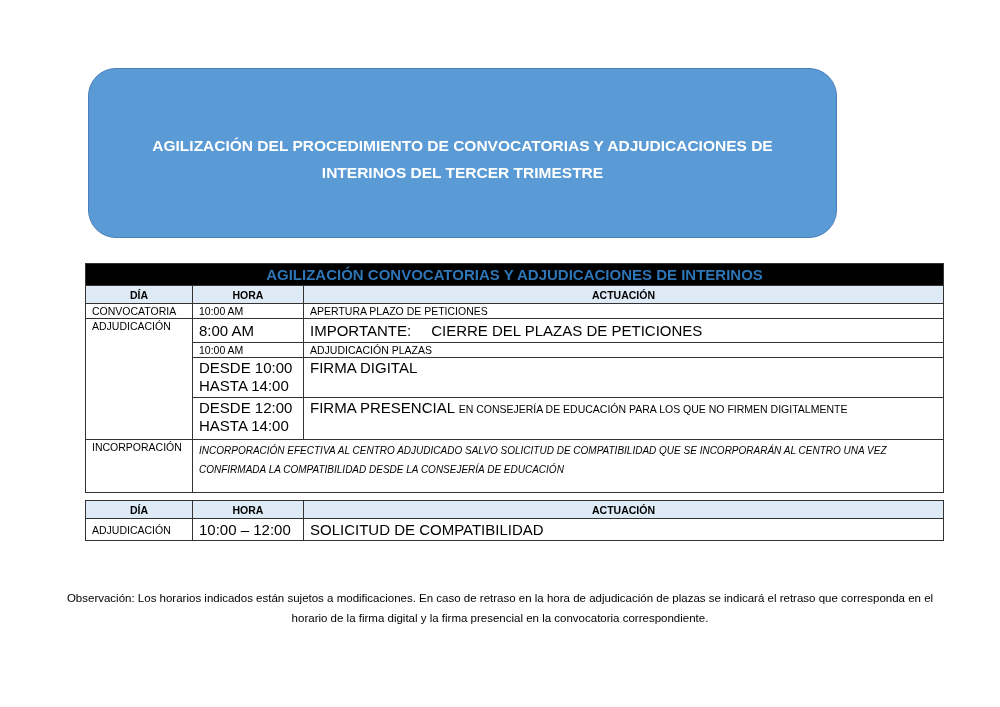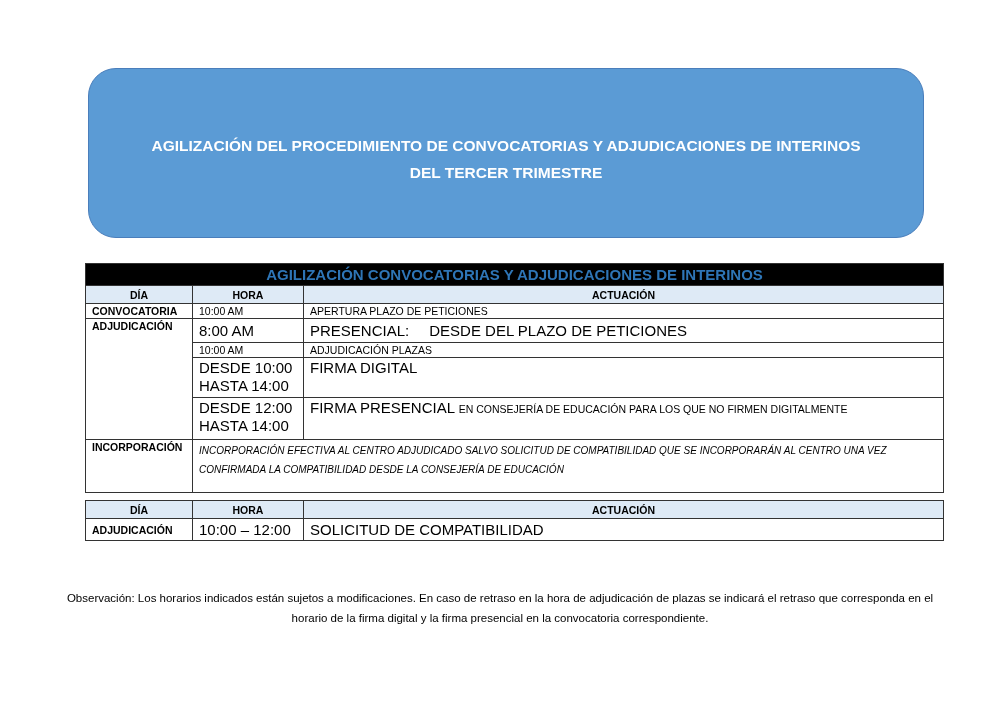--- a/index.html
+++ b/index.html
@@ -6,21 +6,21 @@
   #page{
     position:relative;
     width:1000px;height:707px;
     background:#ffffff;
     font-family:"Liberation Sans","DejaVu Sans",sans-serif;
     overflow:hidden;
     margin:0 auto;
   }
   
   .banner{
-    position:absolute;left:88px;top:68px;width:836px;height:170px;
+    position:absolute;left:88px;top:68px;width:749px;height:170px;
     background:#5b9bd5;border:1.5px solid #4a7ebb;border-radius:28px;
     display:flex;align-items:center;justify-content:center;
     box-sizing:border-box;
   }
   .banner-text{
     color:#ffffff;font-weight:bold;font-size:15.5px;line-height:27px;
     text-align:center;padding:0 60px;margin-top:12px;
   }
   
   table.doc{
@@ -39,21 +39,21 @@
   .t-title{
     background:#000000;color:#2e75b6;
     font-size:15px;font-weight:bold;text-align:center;
     height:22px;padding:1px 4px;
   }
   tr.t-head th{
     background:#deeaf6;color:#000;
     font-size:10.5px;font-weight:bold;text-align:center;
     height:18px;vertical-align:middle;
   }
-  td.dia{font-size:10.5px;font-weight:bold;vertical-align:top;padding-top:3px;}
+  td.dia{font-size:10.5px;font-weight:normal;vertical-align:top;padding-top:3px;}
   td.sm{font-size:10.5px;vertical-align:middle;}
   td.big{font-size:15px;vertical-align:middle;}
   td.vtop{vertical-align:top;padding-top:2px;}
   td.hora-multi{white-space:pre-line;line-height:18px;}
   .imp-label{margin-right:20px;}
   .note{font-size:10.5px;}
   td.mid{font-size:10px;vertical-align:top;line-height:19px;padding-top:3px;font-style:italic;}
   
   .footnote{
     position:absolute;left:60px;top:588px;width:880px;
@@ -87,21 +87,21 @@
     </tr>
     <tr style="height:15px;">
       <td class="dia">CONVOCATORIA</td>
       <td class="sm">10:00 AM</td>
       <td class="sm">APERTURA PLAZO DE PETICIONES</td>
     </tr>
     <tr style="height:24px;">
       <td class="dia" rowspan="4">ADJUDICACIÓN</td>
       <td class="big">8:00 AM</td>
       <td class="big">
-        <span class="imp-label">PRESENCIAL:</span><span>DESDE DEL PLAZO DE PETICIONES</span>
+        <span class="imp-label">IMPORTANTE:</span><span>CIERRE DEL PLAZAS DE PETICIONES</span>
       </td>
     </tr>
     <tr style="height:15px;">
       <td class="sm">10:00 AM</td>
       <td class="sm">ADJUDICACIÓN PLAZAS</td>
     </tr>
     <tr style="height:40px;">
       <td class="big vtop hora-multi">DESDE 10:00
 HASTA 14:00</td>
       <td class="big vtop">FIRMA DIGITAL</td>

